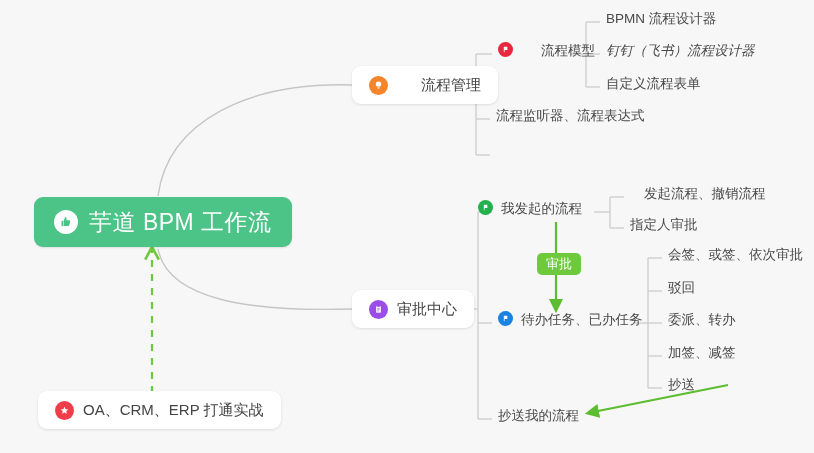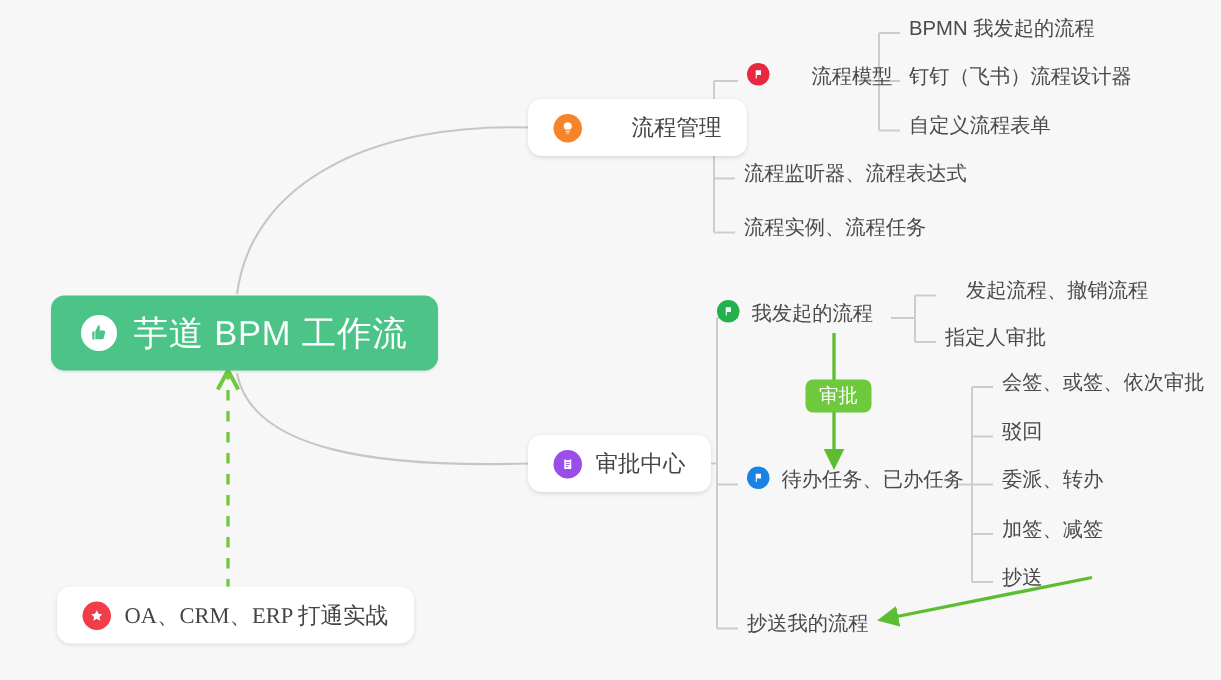--- a/index.html
+++ b/index.html
@@ -190,34 +190,31 @@
   <div class="node leaf-node with-icon" style="left:492px; top:38px;gap:20px;">
     <span class="circ-icon" style="background:#e8283f; width:15px; height:15px;">
       <svg width="9" height="9" viewBox="0 0 16 16">
         <path d="M5.0 3.2 L5.0 13.0 L6.3 13.0 L6.3 9.0 L11.3 9.0 L11.3 3.2 Z" fill="#ffffff"></path>
       </svg>
     </span>
     <span class="leaf-label">流程模型</span>
   </div>
 
   <div class="node leaf-node" style="left:600px; top:6px;">
-    <span class="leaf-label">BPMN 我发起的流程</span>
-  </div>
-  <div class="node leaf-node" style="left:600px; top:38px;">
+    <span class="leaf-label">BPMN 流程设计器</span>
+  </div>
+  <div class="node leaf-node" style="left:600px; top:38px;font-style:italic;">
     <span class="leaf-label">钉钉（飞书）流程设计器</span>
   </div>
   <div class="node leaf-node" style="left:600px; top:71px;">
     <span class="leaf-label">自定义流程表单</span>
   </div>
 
   <div class="node leaf-node" style="left:490px; top:103px;">
     <span class="leaf-label">流程监听器、流程表达式</span>
-  </div>
-  <div class="node leaf-node" style="left:490px; top:139px;">
-    <span class="leaf-label">流程实例、流程任务</span>
   </div>
 
   <div class="node card-node" style="left:352px; top:290px;">
     <span class="circ-icon icon-md" style="background:#9b4dea;">
       <svg width="11" height="11" viewBox="0 0 16 16">
         <path d="M4.6 3.4 L11.4 3.4 L11.4 12.6 L4.6 12.6 Z" fill="#ffffff"></path>
         <path d="M6.4 2.2 L9.6 2.2 L9.6 4.2 L6.4 4.2 Z" fill="#9b4dea"></path>
         <path d="M6.1 6.4 L9.9 6.4 M6.1 8.3 L9.9 8.3 M6.1 10.2 L8.6 10.2" stroke="#9b4dea" stroke-width="0.9"></path>
       </svg>
     </span>
@@ -266,21 +263,21 @@
     <span class="leaf-label">加签、减签</span>
   </div>
   <div class="node leaf-node" style="left:662px; top:372px;">
     <span class="leaf-label">抄送</span>
   </div>
 
   <div class="node leaf-node" style="left:492px; top:403px;">
     <span class="leaf-label">抄送我的流程</span>
   </div>
 
-  <div class="node card-node" style="left:38px; top:391px;font-family:Liberation Serif, serif;">
+  <div class="node card-node" style="left:38px; top:391px;">
     <span class="circ-icon icon-md" style="background:#ef3e4a;">
       <svg width="11" height="11" viewBox="0 0 16 16">
         <path d="M8 2.6 L9.65 6.1 L13.4 6.55 L10.6 9.1 L11.35 12.9 L8 11.0
                  L4.65 12.9 L5.4 9.1 L2.6 6.55 L6.35 6.1 Z" fill="#ffffff"></path>
       </svg>
     </span>
     <span class="card-label">OA、CRM、ERP 打通实战</span>
   </div>
 
 </div>

